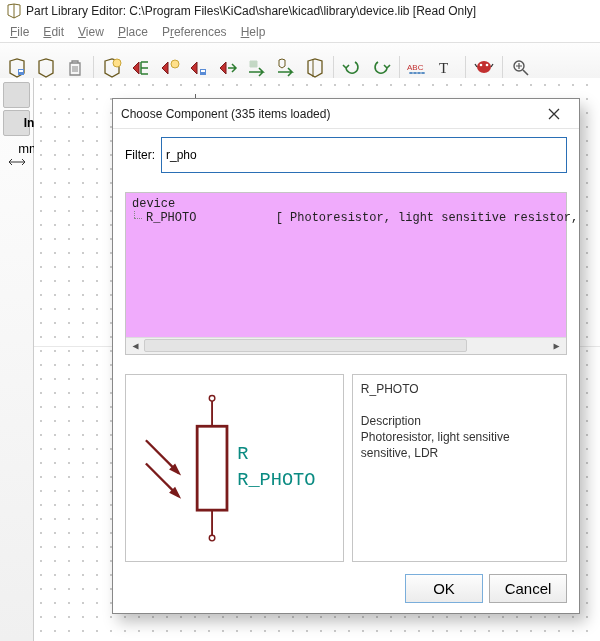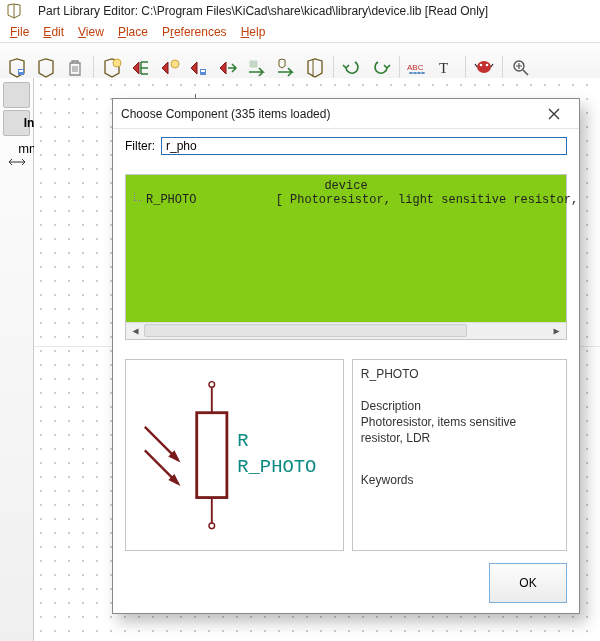--- a/index.html
+++ b/index.html
@@ -1,21 +1,21 @@
 <!DOCTYPE html>
 <html><head>
 <meta charset="utf-8">
 <style>
   * { box-sizing: border-box; margin: 0; padding: 0; }
   body { font-family: "Segoe UI", Tahoma, sans-serif; font-size: 12px; background: #fff; color: #000; width: 600px; height: 641px; overflow: hidden; position: relative; }
   .title-bar { height: 22px; display: flex; align-items: center; padding: 2px 6px; }
   .title-bar .icon-slot { width: 16px; height: 16px; margin-right: 4px; display:flex; align-items:center; justify-content:center;}
-  .title-bar .title-text { font-size: 12px; color: #222; white-space: nowrap; overflow: hidden; text-overflow: ellipsis; margin-left: 12px;}
+  .title-bar .title-text { font-size: 12px; color: #222; white-space: nowrap; overflow: hidden; text-overflow: ellipsis;}
   .menu-bar { height: 20px; display: flex; align-items: center; padding: 0 4px; gap: 2px; }
-  .menu-bar .menu-item { padding: 2px 6px; font-size: 12px; color: #c2410c; cursor: default; display:inline-block;}
+  .menu-bar .menu-item { padding: 2px 6px; font-size: 12px; color: #737373; cursor: default; display:inline-block;}
   .menu-bar .menu-item .ul { text-decoration: underline; }
   .toolbar { height: 52px; background: linear-gradient(#fdfdfd,#f0f0f0); border-top: 1px solid #e0e0e0; border-bottom: 1px solid #ccc; display: flex; align-items: center; padding: 0 4px; gap: 3px; }
   .tb-btn { width: 26px; height: 26px; border: 1px solid transparent; display: flex; align-items: center; justify-content: center; border-radius: 2px; }
   .tb-sep { width: 1px; height: 24px; background: #d8d8d8; margin: 0 2px; }
   .main-area { position: absolute; top: 78px; left: 0; right: 0; bottom: 0;}
   .left-tool { position:absolute; left:0; top:0; bottom:0; width:34px; background: linear-gradient(#fdfdfd,#f0f0f0); border-right:1px solid #ccc; display:flex; flex-direction:column; align-items:center; gap:2px; padding-top:4px;}
   .left-btn { width:26px; height:26px; display:flex;align-items:center;justify-content:center; border:1px solid transparent; border-radius:2px;padding-left:25px;}
   .left-btn.pressed { border:1px solid #bbb; background:#ddd; }
   .canvas-area { position:absolute; left:34px; top:0; right:0; bottom:0; background:#fff;}
   .dot-grid {
@@ -29,37 +29,37 @@
   .crosshair:after{ top:11px; left:0; height:1px; width:24px;}
   .hsep-line { position:absolute; left:0; right:0; top:268px; height:1px; background:#e8e8e8;}
   
   .dialog { position:absolute; left:112px; top:98px; width:468px; height:516px; background:#fff; border:1px solid #888; box-shadow: 6px 8px 14px rgba(0,0,0,0.25); display:flex; flex-direction:column;}
   .dlg-titlebar { height:30px; border-bottom:1px solid #e5e5e5; display:flex; align-items:center; padding:0 8px;}
   .dlg-titlebar .dlg-title { flex:1; font-size:12px; color:#222;}
   .dlg-close { width:34px; height:22px; display:flex; align-items:center; justify-content:center; font-size:14px;}
   .dlg-body { flex:1; padding:8px 12px 4px 12px; display:flex; flex-direction:column; gap:19px; overflow:hidden;}
   .filter-row { display:flex; align-items:center; gap:6px;}
   .filter-row label { font-size:12px;}
-  .filter-input { flex:1; height:18px; border:1px solid #2a6fb5; padding:2px 4px; font-size:12px; font-family:inherit;}
-  .tree-box { border:1px solid #c5c5c5; background:#84cc16; height:172px; padding:4px 6px; font-family:"Courier New",monospace; font-size:12px; color:#222; position:relative;text-align:center;}
+  .filter-input { flex:1; height:36px; border:1px solid #2a6fb5; padding:2px 4px; font-size:12px; font-family:inherit;}
+  .tree-box { border:1px solid #c5c5c5; background:#f0abfc; height:172px; padding:4px 6px; font-family:"Courier New",monospace; font-size:12px; color:#222; position:relative;}
   .tree-row {white-space:pre;}
   .tree-child { padding-left:14px; position:relative;}
   .tree-child:before{content:""; position:absolute; left:2px; top:0; width:1px; height:7px; border-left:1px dotted #888;}
   .tree-child:after{content:""; position:absolute; left:2px; top:7px; width:8px; height:1px; border-top:1px dotted #888;}
   .hscroll { position:absolute; left:0; right:0; bottom:0; height:17px; background:#f0f0f0; border-top:1px solid #ddd; display:flex; align-items:center; justify-content:space-between; padding:0 2px;}
   .hscroll .arrow { width:15px; height:15px; display:flex; align-items:center; justify-content:center; color:#555; font-size:10px;}
   .hscroll .track { flex:1; height:15px; background:#f0f0f0; margin:0 1px; position:relative;}
   .hscroll .thumb { position:absolute; left:0; width:80%; top:1px; bottom:1px; background:#e4e4e4; border:1px solid #ccc; border-radius:2px;}
   .lower-row { display:flex; gap:8px; height:200px;}
   .preview { flex:1.1; border:1px solid #c5c5c5; background:#fff; position:relative;}
   .details { flex:1; border:1px solid #c5c5c5; background:#fff; padding:6px 8px; font-size:12px; color:#333; line-height:1.35;}
   .details .det-name { margin-bottom:10px;}
   .details .det-hdr { margin-top:16px;}
   .btn-row { display:flex; justify-content:flex-end; padding:8px 12px 10px; gap:6px;}
-  .dbtn { width:78px; height:40px; border:1px solid #adadad; background:linear-gradient(#fdfdfd,#ececec); font-size:12px;}
+  .dbtn { width:78px; height:29px; border:1px solid #adadad; background:linear-gradient(#fdfdfd,#ececec); font-size:15px;}
   .dbtn.primary { border-color:#7aaedb;}
   
   .preview svg { position:absolute; inset:0; }
   .prev-text { font-family:"Courier New",monospace; fill:#0a8b82; font-size:20px;}
 </style>
 </head>
 <body>
 
 <div class="title-bar">
   <span class="icon-slot">
@@ -277,22 +277,22 @@
             <polygon points="55,130 47,126 51,122"></polygon>
           </g>
 
           <text x="118" y="90" class="prev-text">R</text>
           <text x="118" y="118" class="prev-text">R_PHOTO</text>
         </svg>
       </div>
       <div class="details">
         <div class="det-name">R_PHOTO</div>
         <div class="det-hdr">Description</div>
-        <div>Photoresistor, items sensitive resistor, LDR</div>
+        <div>Photoresistor, light sensitive sensitive, LDR</div>
         <div style="height:10px;"></div>
-        <div class="det-hdr">Keywords</div>
       </div>
     </div>
   </div>
   <div class="btn-row">
     <button class="dbtn primary">OK</button>
+    <button class="dbtn">Cancel</button>
   </div>
 </div>
 
 </body></html>

